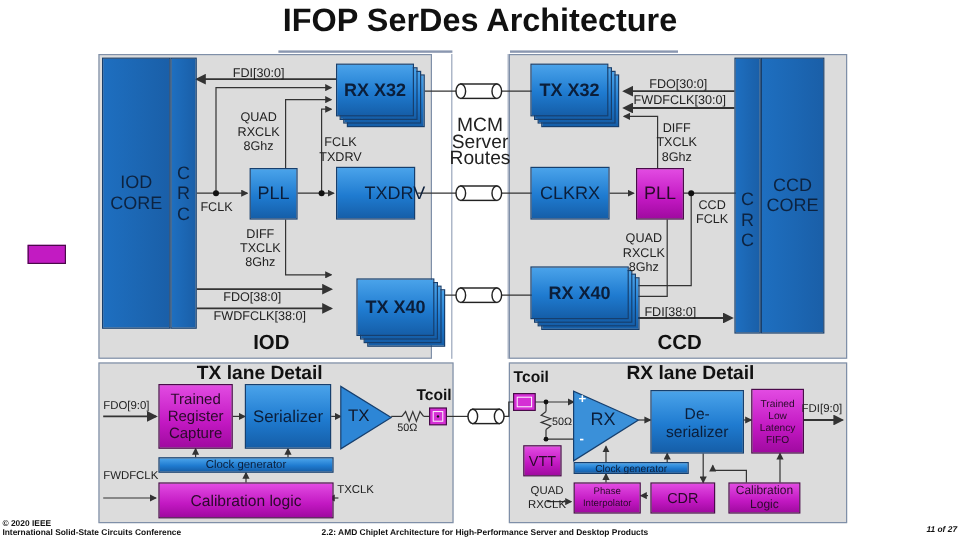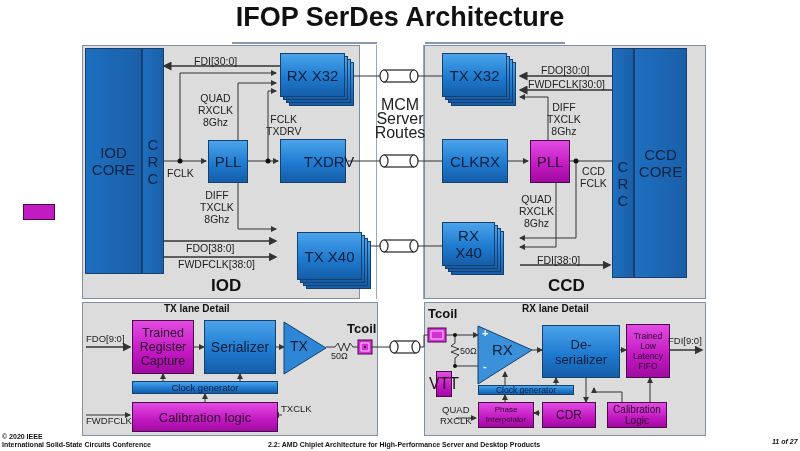--- a/index.html
+++ b/index.html
@@ -3,26 +3,26 @@
 <meta charset="utf-8">
 <style>
   html,body{margin:0;padding:0;background:#fff;}
   body{width:800px;height:451px;position:relative;overflow:hidden;font-family:"Liberation Sans",sans-serif;color:#222;}
   .abs{position:absolute;}
   .title{left:0;width:800px;top:2px;text-align:center;font-weight:bold;font-size:27px;color:#111;}
   .panel{background:#dcdcdc;border:1.5px solid #7f8fa8;box-sizing:border-box;}
   .bluebar{background:linear-gradient(90deg,#1e6fc0,#1a5fa8);border:1px solid #173f6d;box-sizing:border-box;color:#0d2340;}
   .bluebox{background:linear-gradient(180deg,#4aa3ea 0%,#1f7bd0 55%,#155ea8 100%);border:1px solid #163f6e;box-sizing:border-box;color:#0b1e3a;display:flex;align-items:center;justify-content:center;text-align:center;}
   .magbox{background:linear-gradient(180deg,#e24be2 0%,#c218c2 60%,#a00aa0 100%);border:1px solid #4a0a4a;box-sizing:border-box;color:#2a0a2a;display:flex;align-items:center;justify-content:center;text-align:center;}
-  .stack{position:absolute;}
+  .stack{position:absolute;font-weight:bold;}
   .stack .layer{position:absolute;width:100%;height:100%;}
   .lbl{position:absolute;font-size:10.5px;color:#222;white-space:nowrap;line-height:1.15;}
   .ctr{text-align:center;}
   .sec{font-weight:bold;font-size:17px;color:#111;}
-  .hdr{font-weight:bold;font-size:10px;color:#111;}
+  .hdr{font-weight:bold;font-size:16px;color:#111;}
   svg.wires{position:absolute;left:0;top:0;}
   .foot{font-size:7px;font-weight:bold;color:#111;}
 </style>
 </head>
 <body>
 
 <div class="abs title">IFOP SerDes Architecture</div>
 <div class="abs" style="left:232px;top:42px;width:145px;height:2px;background:#8a97b0;"></div>
 <div class="abs" style="left:425px;top:42px;width:140px;height:2px;background:#8a97b0;"></div>
 
@@ -196,21 +196,21 @@
 </div>
 
 <div class="stack" style="left:442px;top:53px;width:65px;height:44px;">
   <div class="layer bluebox" style="left:9px;top:9px;"></div>
   <div class="layer bluebox" style="left:6px;top:6px;"></div>
   <div class="layer bluebox" style="left:3px;top:3px;"></div>
   <div class="layer bluebox" style="left:0;top:0;font-size:15px;">TX X32</div>
 </div>
 <div class="abs bluebox" style="left:442px;top:139px;width:66px;height:44px;font-size:15px;">CLKRX</div>
 <div class="abs magbox" style="left:530px;top:140px;width:40px;height:43px;font-size:15px;">PLL</div>
-<div class="stack" style="left:442px;top:222px;width:53px;height:44px;">
+<div class="stack" style="left:442px;top:222px;width:82px;height:44px;">
   <div class="layer bluebox" style="left:9px;top:9px;"></div>
   <div class="layer bluebox" style="left:6px;top:6px;"></div>
   <div class="layer bluebox" style="left:3px;top:3px;"></div>
   <div class="layer bluebox" style="left:0;top:0;font-size:15px;">RX X40</div>
 </div>
 <div class="abs bluebar" style="left:612px;top:48px;width:22px;height:230px;display:flex;align-items:center;justify-content:center;flex-direction:column;font-size:15px;line-height:17px;padding-top:40px;">
   <div>C</div>
   <div>R</div>
   <div>C</div>
 </div>
@@ -244,30 +244,30 @@
   <div>Trained</div>
   <div>Register</div>
   <div>Capture</div>
 </div>
 <div class="abs bluebox" style="left:204px;top:320px;width:72px;height:54px;font-size:14px;">Serializer</div>
 <div class="abs" style="left:290px;top:338px;font-size:14px;color:#0f172a;">TX</div>
 <div class="lbl" style="left:331px;top:351px;font-size:9px;">50Ω</div>
 <div class="abs" style="left:347px;top:321px;font-size:13px;font-weight:bold;color:#111;">Tcoil</div>
 <div class="abs bluebox" style="left:132px;top:381px;width:146px;height:13px;font-size:9.5px;">Clock generator</div>
 <div class="abs magbox" style="left:132px;top:402px;width:146px;height:30px;font-size:13px;">Calibration logic</div>
-<div class="lbl" style="left:86px;top:416px;font-size:9.5px;">FWDFCLK</div>
+<div class="lbl" style="left:86px;top:392px;font-size:9.5px;">FWDFCLK</div>
 <div class="lbl" style="left:281px;top:404px;font-size:9.5px;">TXCLK</div>
 
 <div class="abs hdr" style="left:522px;top:303px;">RX lane Detail</div>
 <div class="abs" style="left:428px;top:306px;font-size:13px;font-weight:bold;color:#111;">Tcoil</div>
 <div class="abs" style="left:492px;top:341px;font-size:15px;color:#0b1e3a;">RX</div>
 <div class="abs" style="left:482px;top:327px;font-size:11px;font-weight:bold;color:#fff;">+</div>
 <div class="abs" style="left:483px;top:360px;font-size:11px;font-weight:bold;color:#fff;">-</div>
 <div class="lbl" style="left:460px;top:346px;font-size:9px;">50Ω</div>
-<div class="abs magbox" style="left:436px;top:371px;width:16px;height:26px;font-size:16px;">VTT</div>
+<div class="abs magbox" style="left:436px;top:371px;width:32px;height:26px;font-size:12px;">VTT</div>
 <div class="abs bluebox" style="left:542px;top:325px;width:78px;height:53px;flex-direction:column;font-size:13px;line-height:15px;">
   <div>De-</div>
   <div>serializer</div>
 </div>
 <div class="abs magbox" style="left:626px;top:324px;width:44px;height:54px;flex-direction:column;font-size:8.5px;line-height:10px;">
   <div>Trained</div>
   <div>Low</div>
   <div>Latency</div>
   <div>FIFO</div>
 </div>

